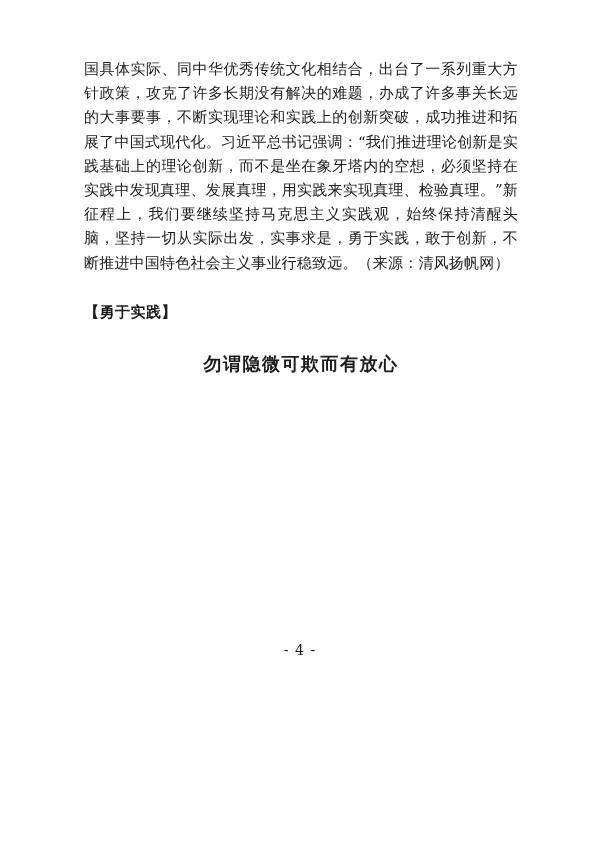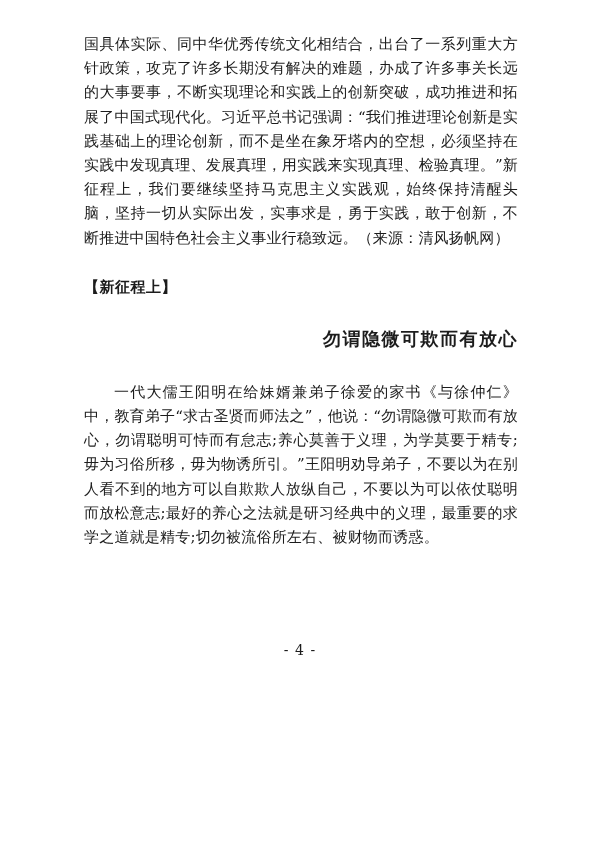--- a/index.html
+++ b/index.html
@@ -6,21 +6,21 @@
     margin: 0;
     padding: 0;
     background: #ffffff;
   }
   .page {
     position: relative;
     width: 600px;
     height: 703px;
     background: #ffffff;
     box-sizing: border-box;
-    padding: 32px 82px 0 84px;
+    padding: 57px 82px 0 84px;
     font-family: "DejaVu Serif", "Liberation Serif", serif;
     color: #1c1c1c;
     overflow: hidden;
   }
   .body-para {
     margin: 0;
     font-size: 15px;
     line-height: 24.2px;
     text-align: justify;
     text-justify: inter-character;
@@ -34,42 +34,41 @@
     margin: 25px 0 0 0;
     font-size: 15px;
     font-weight: bold;
     line-height: 24px;
     letter-spacing: 0.5px;
   }
   .article-title {
     margin: 26px 0 27px 0;
     font-size: 18px;
     font-weight: bold;
-    text-align: right;
+    text-align: center;
     line-height: 28px;
     letter-spacing: 1.5px;
   }
   .page-number {
     position: absolute;
     bottom: 45px;
     left: 0;
     right: 0;
     text-align: center;
     font-size: 14px;
     letter-spacing: 1px;
     color: #1c1c1c;
   }
 </style>
 </head>
 <body>
 
 <div class="page">
   <p class="body-para">国具体实际、同中华优秀传统文化相结合，出台了一系列重大方针政策，攻克了许多长期没有解决的难题，办成了许多事关长远的大事要事，不断实现理论和实践上的创新突破，成功推进和拓展了中国式现代化。习近平总书记强调：“我们推进理论创新是实践基础上的理论创新，而不是坐在象牙塔内的空想，必须坚持在实践中发现真理、发展真理，用实践来实现真理、检验真理。”新征程上，我们要继续坚持马克思主义实践观，始终保持清醒头脑，坚持一切从实际出发，实事求是，勇于实践，敢于创新，不断推进中国特色社会主义事业行稳致远。（来源：清风扬帆网）</p>
 
-  <p class="section-label">【新征程上】</p>
+  <p class="section-label">【勇于实践】</p>
 
   <h1 class="article-title">勿谓隐微可欺而有放心</h1>
 
-  <p class="body-para indent">一代大儒王阳明在给妹婿兼弟子徐爱的家书《与徐仲仁》中，教育弟子“求古圣贤而师法之”，他说：“勿谓隐微可欺而有放心，勿谓聪明可恃而有怠志;养心莫善于义理，为学莫要于精专;毋为习俗所移，毋为物诱所引。”王阳明劝导弟子，不要以为在别人看不到的地方可以自欺欺人放纵自己，不要以为可以依仗聪明而放松意志;最好的养心之法就是研习经典中的义理，最重要的求学之道就是精专;切勿被流俗所左右、被财物而诱惑。</p>
 
 
   <div class="page-number">- 4 -</div>
 </div>
 
 </body></html>

